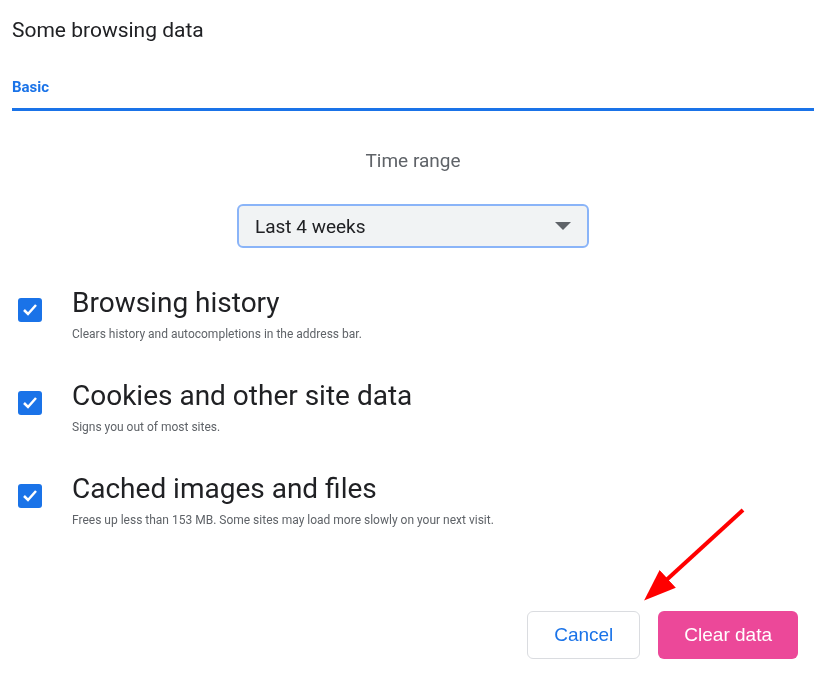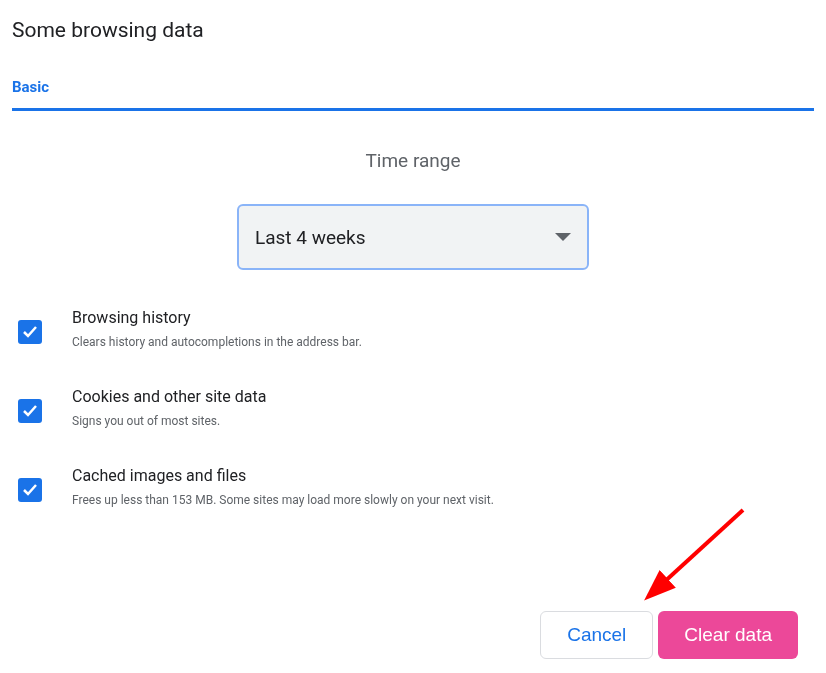--- a/index.html
+++ b/index.html
@@ -50,21 +50,21 @@
       gap: 32px;
       flex-direction: column;
     }
     .timerange-label {
       font-size: 19px;
       color: #5f6368;
     }
     .select-wrap {
       position: relative;
       width: 352px;
-      height: 66px;
+      height: 44px;
       background: #f1f3f4;
       border: 2px solid #8ab4f8;
       border-radius: 6px;
       display: flex;
       align-items: center;
       padding: 0 16px;
       cursor: pointer;
     }
     .select-value {
       font-size: 19px;
@@ -91,36 +91,36 @@
       flex-shrink: 0;
       display: flex;
       align-items: center;
       justify-content: center;
       margin-top: 12px;
       cursor: pointer;
     }
     .checkbox svg { display: block; }
     .option-text { flex: 1; }
     .option-title {
-      font-size: 16px;
+      font-size: 28px;
       color: #202124;
       margin-bottom: 6px;
       font-weight: 400;
     }
     .option-desc {
       font-size: 12px;
       color: #5f6368;
       line-height: 1.5;
     }
     .buttons {
       position: absolute;
       right: 28px;
       bottom: 14px;
       display: flex;
-      gap: 5px;
+      gap: 18px;
       margin-left: 40px;
     }
     .btn {
       padding: 12px 26px;
       font-size: 19px;
       font-weight: 500;
       border-radius: 6px;
       cursor: pointer;
       border: none;
     }

